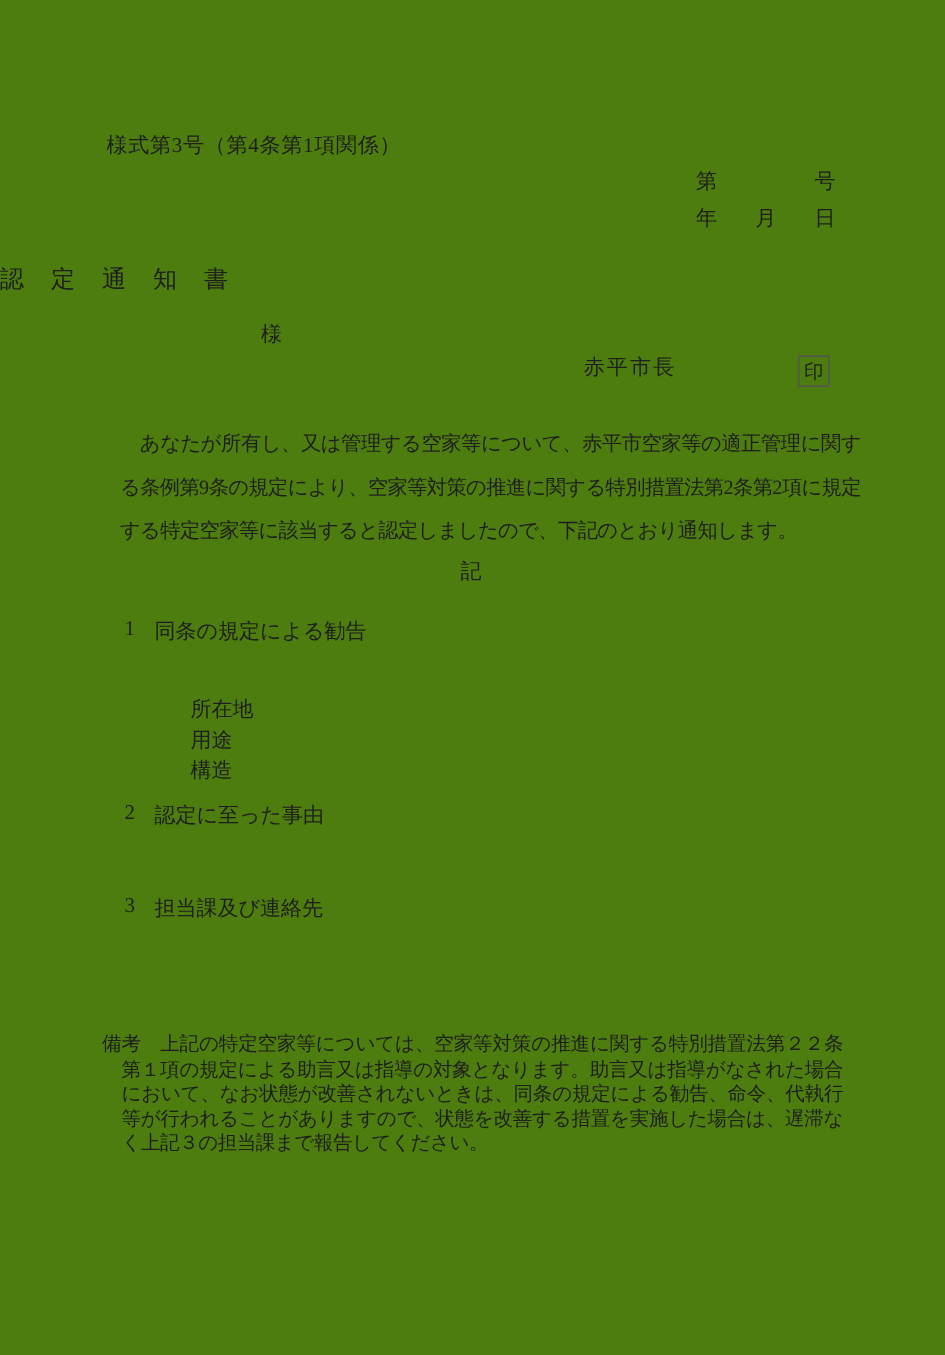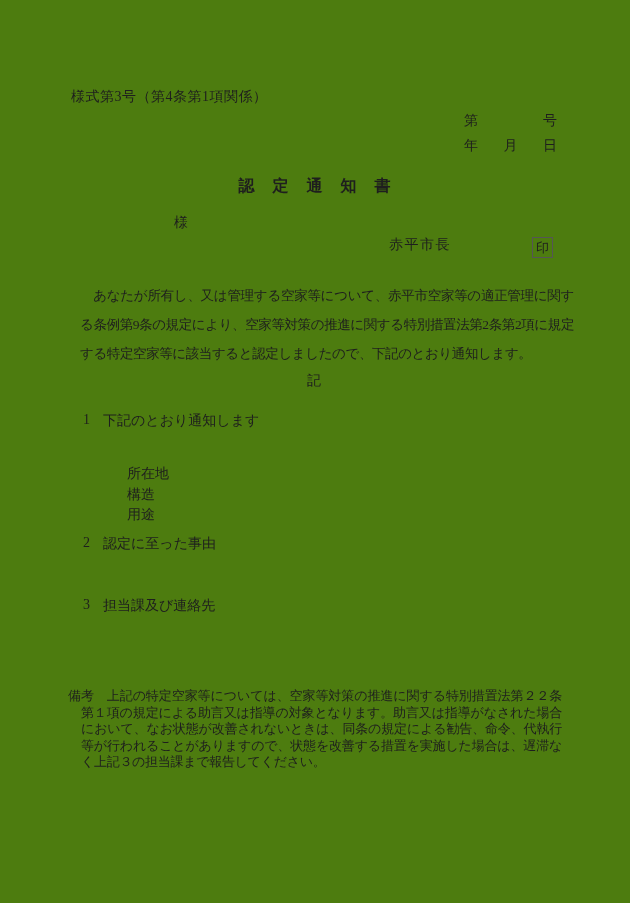--- a/index.html
+++ b/index.html
@@ -23,22 +23,22 @@
   .doc-no-line {
     position:absolute; left:464px; top:112px; width:93px;
     display:flex; justify-content:space-between; font-size:14px;
   }
   .date-line {
     position:absolute; left:464px; top:137px; width:93px;
     display:flex; justify-content:space-between; font-size:14px;
   }
   .doc-title {
     position:absolute; left:0; top:176px; width:100%;
-    margin:0; text-align:center;
-    font-size:16px; font-weight:bold; letter-spacing:1px;
+    margin:0; 
+    font-size:16px; font-weight:normal; letter-spacing:1px;
   }
   .addressee {
     position:absolute; left:174px; top:214px; font-size:14px;
   }
   .sender {
     position:absolute; left:389px; top:236px;
     font-size:14px; letter-spacing:1.5px; white-space:nowrap;text-align:right;
   }
   .seal-box {
     position:absolute; left:532px; top:237px;
@@ -103,27 +103,27 @@
   <div class="seal-box">
     <span>印</span>
   </div>
 
   <p class="body-par">　あなたが所有し、又は管理する空家等について、赤平市空家等の適正管理に関する条例第9条の規定により、空家等対策の推進に関する特別措置法第2条第2項に規定する特定空家等に該当すると認定しましたので、下記のとおり通知します。</p>
 
   <div class="ki">記</div>
 
   <div class="list-item item-1">
     <span class="item-no">1</span>
-    <span>下記のとおり通知します</span>
+    <span>同条の規定による勧告</span>
   </div>
 
   <div class="subitems">
     <div>所在地</div>
+    <div>用途</div>
     <div>構造</div>
-    <div>用途</div>
   </div>
 
   <div class="list-item item-2">
     <span class="item-no">2</span>
     <span>認定に至った事由</span>
   </div>
 
   <div class="list-item item-3">
     <span class="item-no">3</span>
     <span>担当課及び連絡先</span>

